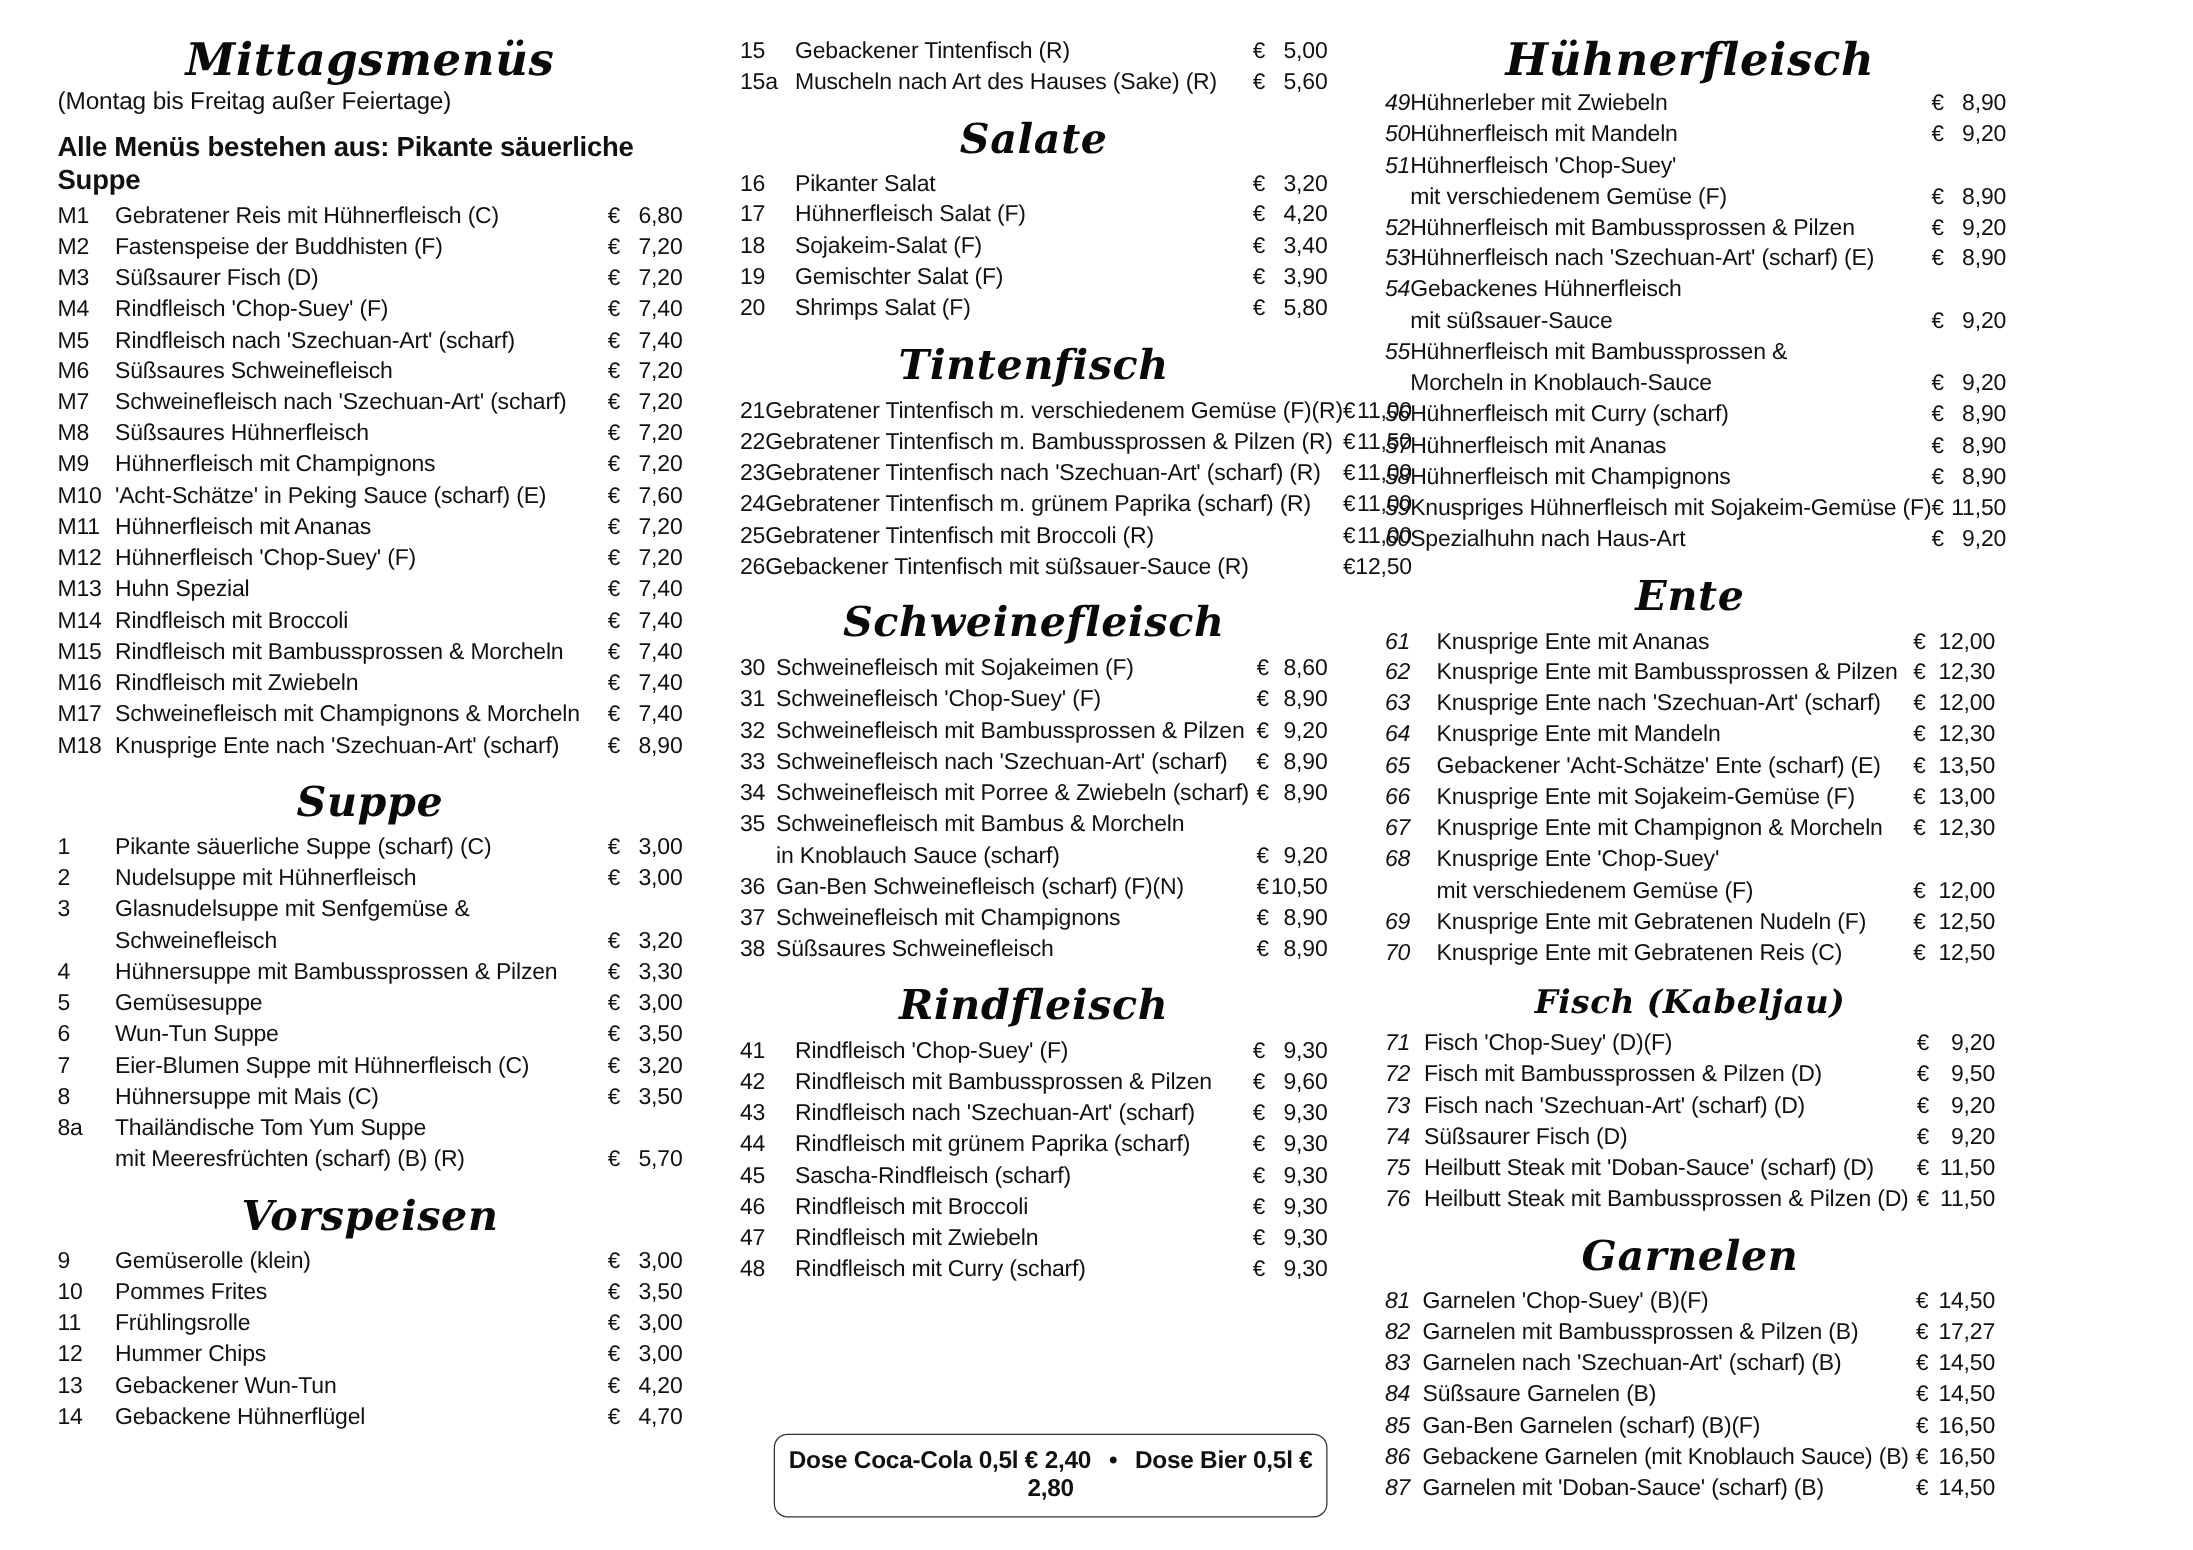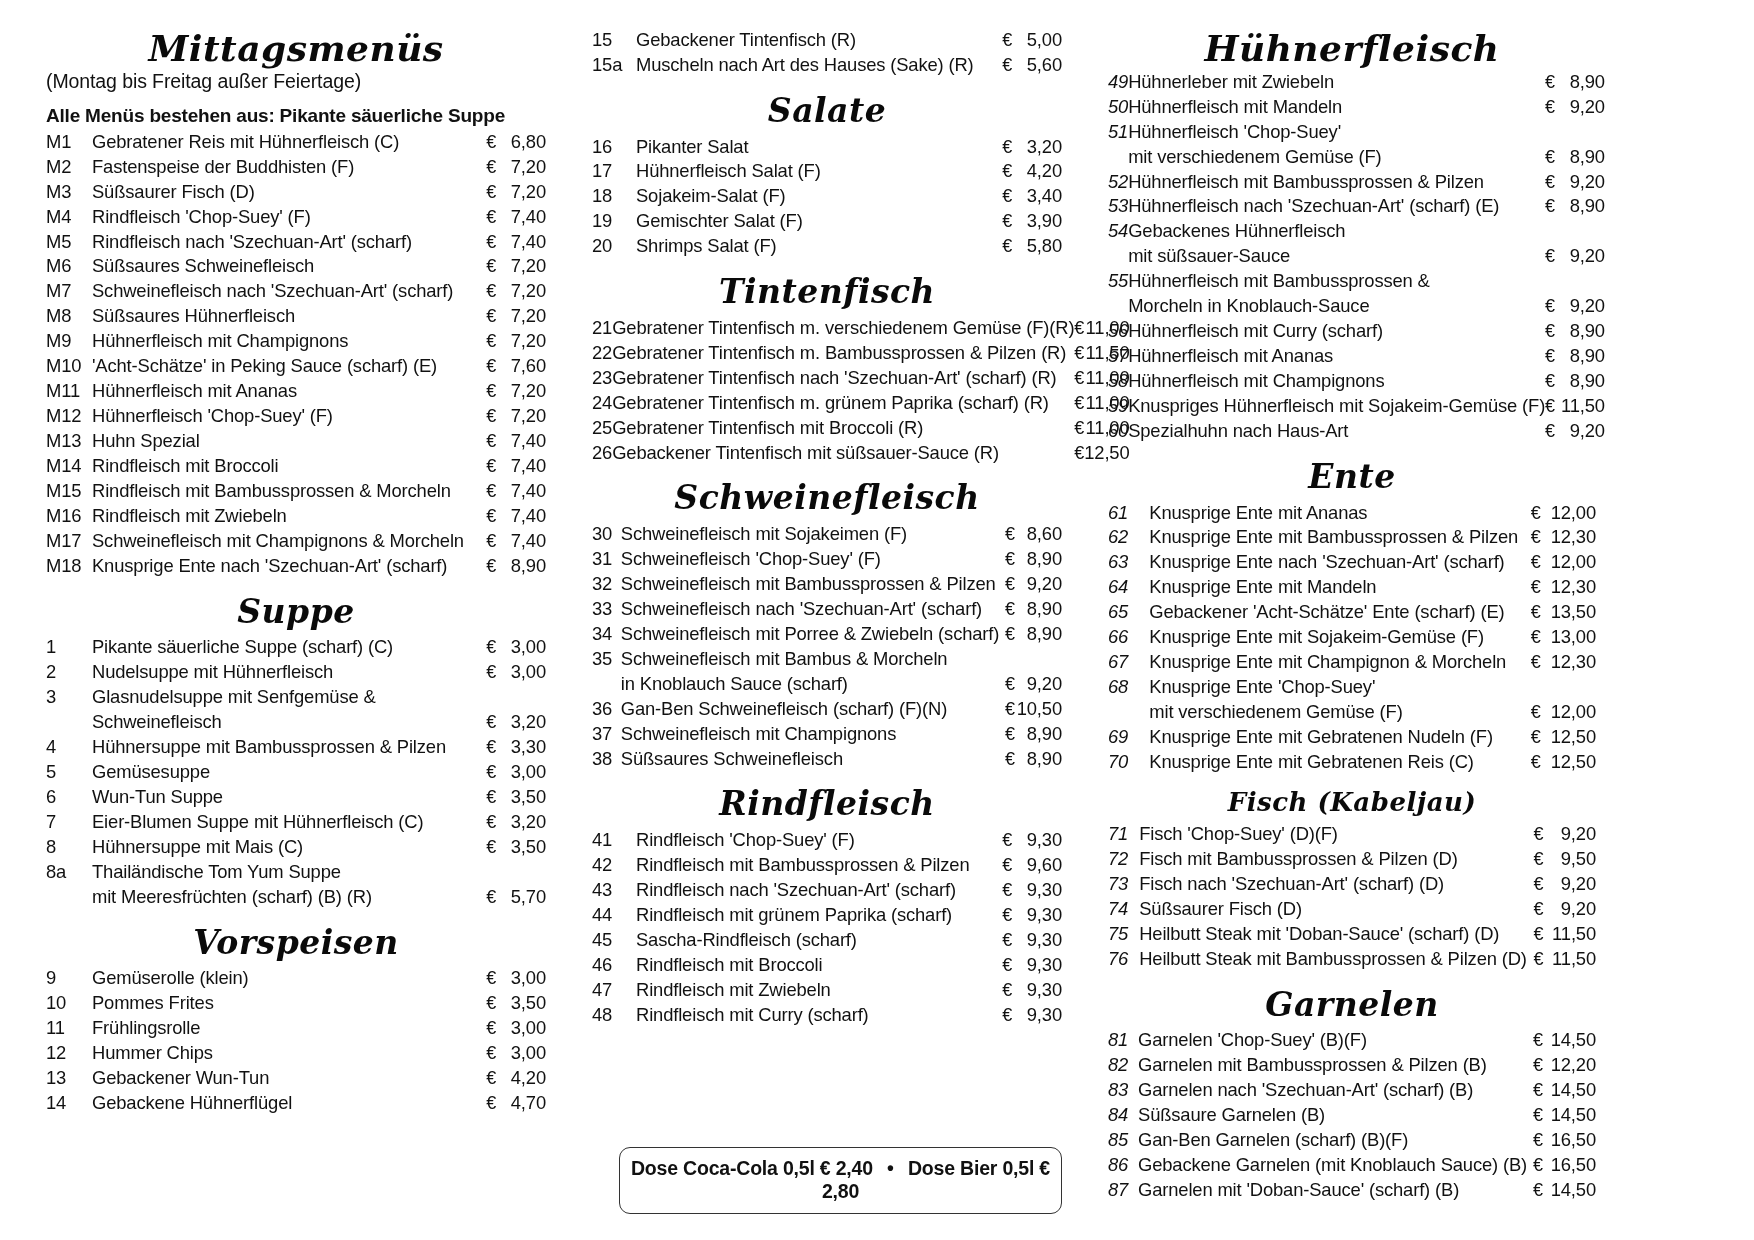--- a/index.html
+++ b/index.html
@@ -52,21 +52,21 @@
   .t-sec  { font-size: 33px; margin: 16px 0 6px 0; }
   .t-sec-sm { font-size: 26px; margin: 14px 0 6px 0; }
 
   .subtitle {
     font-size: 19.5px;
     margin: 0 0 12px 0;
     letter-spacing: -0.1px;
   }
   .allmenus {
     font-weight: 700;
-    font-size: 19px;
+    font-size: 22px;
     margin: 0 0 3px 0;
     letter-spacing: -0.2px;
   }
 
   
   table.items {
     width: 100%;
     border-collapse: collapse;
     font-size: 18.4px;
     letter-spacing: -0.15px;
@@ -803,21 +803,21 @@
             <tr>
               <td class="num">81</td>
               <td class="name">Garnelen 'Chop-Suey' (B)(F)</td>
               <td class="cur">€</td>
               <td class="price">14,50</td>
             </tr>
             <tr>
               <td class="num">82</td>
               <td class="name">Garnelen mit Bambussprossen &amp; Pilzen (B)</td>
               <td class="cur">€</td>
-              <td class="price">12,20</td>
+              <td class="price">17,27</td>
             </tr>
             <tr>
               <td class="num">83</td>
               <td class="name">Garnelen nach 'Szechuan-Art' (scharf) (B)</td>
               <td class="cur">€</td>
               <td class="price">14,50</td>
             </tr>
             <tr>
               <td class="num">84</td>
               <td class="name">Süßsaure Garnelen (B)</td>

